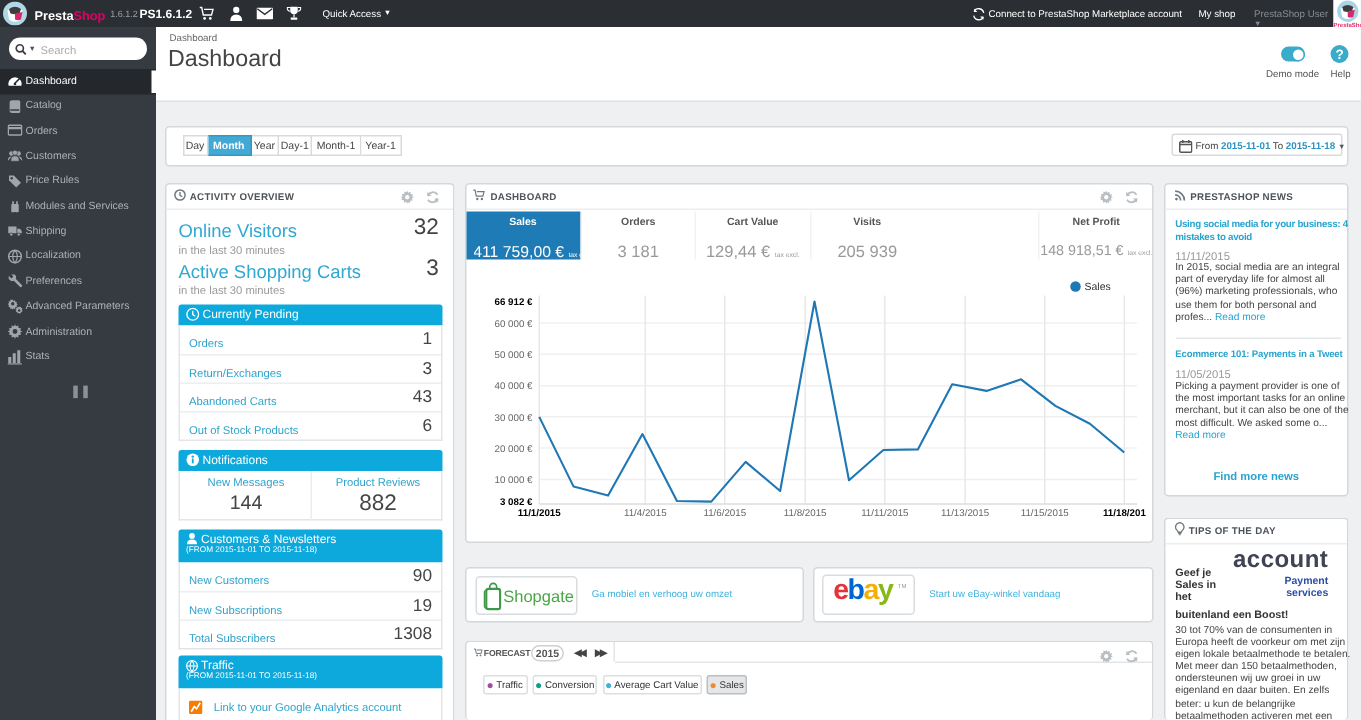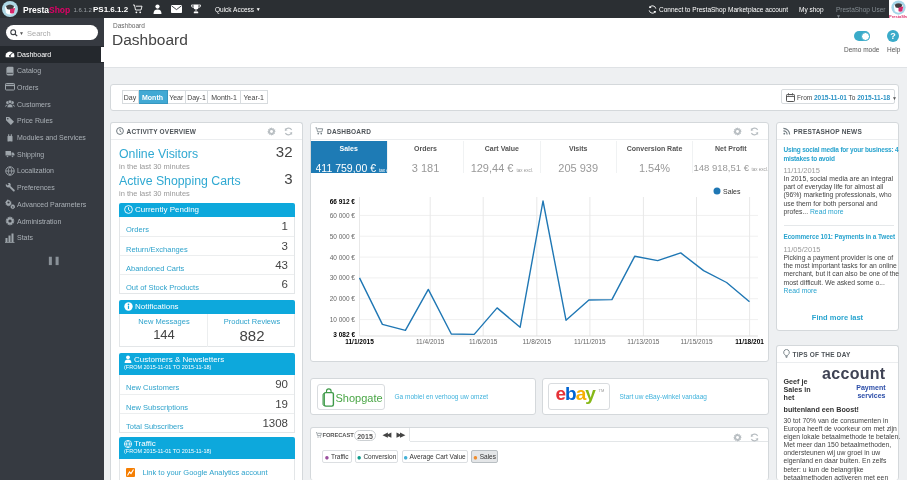--- a/index.html
+++ b/index.html
@@ -314,24 +314,20 @@
         <div class="abs" style="left:0;top:4px;width:100%;text-align:center;font-size:7px;font-weight:bold;color:#555;">Orders</div>
         <div class="abs" style="left:0;top:20.5px;width:100%;text-align:center;font-size:11px;color:#999;white-space:nowrap;overflow:hidden;">3 181</div>
       </div>
       <div class="abs" style="left:152.66666666666666px;top:0;width:76.33333333333333px;height:32px;border-left:1px solid #f0f2f3;">
         <div class="abs" style="left:0;top:4px;width:100%;text-align:center;font-size:7px;font-weight:bold;color:#555;">Cart Value</div>
         <div class="abs" style="left:0;top:20.5px;width:100%;text-align:center;font-size:11px;color:#999;white-space:nowrap;overflow:hidden;">129,44 € <span style="font-size:4.5px;">tax excl.</span></div>
       </div>
       <div class="abs" style="left:229px;top:0;width:76.33333333333333px;height:32px;border-left:1px solid #f0f2f3;">
         <div class="abs" style="left:0;top:4px;width:100%;text-align:center;font-size:7px;font-weight:bold;color:#555;">Visits</div>
         <div class="abs" style="left:0;top:20.5px;width:100%;text-align:center;font-size:11px;color:#999;white-space:nowrap;overflow:hidden;">205 939</div>
-      </div>
-      <div class="abs" style="left:305.3333333333333px;top:0;width:76.33333333333333px;height:32px;border-left:1px solid #f0f2f3;">
-        <div class="abs" style="left:0;top:4px;width:100%;text-align:center;font-size:7px;font-weight:bold;color:#555;">Conversion Rate</div>
-        <div class="abs" style="left:0;top:20.5px;width:100%;text-align:center;font-size:11px;color:#999;white-space:nowrap;overflow:hidden;">1.54%</div>
       </div>
       <div class="abs" style="left:381.66666666666663px;top:0;width:76.33333333333333px;height:32px;border-left:1px solid #f0f2f3;">
         <div class="abs" style="left:0;top:4px;width:100%;text-align:center;font-size:7px;font-weight:bold;color:#555;">Net Profit</div>
         <div class="abs" style="left:0;top:20.5px;width:100%;text-align:center;font-size:9.5px;color:#999;white-space:nowrap;overflow:hidden;">148 918,51 € <span style="font-size:4.5px;">tax excl.</span></div>
       </div>
     </div>
   <svg class="abs" style="left:0;top:50px;" width="458" height="188" viewBox="0 0 458 188" id="chart">
       <line x1="48.5" x2="447" y1="42.4" y2="42.4" stroke="#f0f0f0" stroke-width="1"></line>
       <line x1="48.5" x2="447" y1="63.2" y2="63.2" stroke="#f0f0f0" stroke-width="1"></line>
       <line x1="48.5" x2="447" y1="84.1" y2="84.1" stroke="#f0f0f0" stroke-width="1"></line>
@@ -421,21 +417,21 @@
         <circle cx="1.3" cy="6.7" r="0.9" fill="#6f7a80"></circle>
         <path d="M0.4 3.9a3.7 3.7 0 0 1 3.7 3.7M0.4 1.4a6.2 6.2 0 0 1 6.2 6.2" fill="none" stroke="#6f7a80" stroke-width="1.1"></path>
       </svg>PRESTASHOP NEWS</div>
   <div class="abs" style="left:7px;top:23px;width:116px;font-size:6.5px;letter-spacing:-0.2px;font-weight:bold;color:#29a4cf;line-height:8.5px;white-space:nowrap;">Using social media for your business: 4<br>mistakes to avoid</div>
   <div class="abs" style="left:7px;top:43px;font-size:7.5px;color:#999;">11/11/2015</div>
   <div class="abs" style="left:7px;top:52px;width:116px;font-size:6.8px;color:#444;line-height:8.2px;white-space:nowrap;">In 2015, social media are an integral<br>part of everyday life for almost all<br>(96%) marketing professionals, who<br>use them for both personal and<br>profes... <span style="color:#29a4cf">Read more</span></div>
   <div class="abs" style="left:7px;top:102px;width:110px;border-top:1px solid #e5e8ea;"></div>
   <div class="abs" style="left:7px;top:110px;width:116px;font-size:6.4px;letter-spacing:-0.1px;font-weight:bold;color:#29a4cf;white-space:nowrap;">Ecommerce 101: Payments in a Tweet</div>
   <div class="abs" style="left:7px;top:122px;font-size:7.5px;color:#999;">11/05/2015</div>
   <div class="abs" style="left:7px;top:131px;width:116px;font-size:6.8px;color:#444;line-height:8.2px;white-space:nowrap;">Picking a payment provider is one of<br>the most important tasks for an online<br>merchant, but it can also be one of the<br>most difficult. We asked some o...<br><span style="color:#29a4cf">Read more</span></div>
-  <div class="abs" style="left:0;top:190px;width:122px;text-align:center;font-size:7.5px;font-weight:bold;color:#29a4cf;">Find more last</div>
+  <div class="abs" style="left:0;top:190px;width:122px;text-align:center;font-size:7.5px;font-weight:bold;color:#29a4cf;">Find more news</div>
 </div>
 
 <div class="panel" style="left:775.5px;top:345px;width:123px;height:135px;border-bottom:none;">
   <div class="phead" style="padding-left:6px;"><svg class="pico" width="7" height="9" viewBox="0 0 7 9">
         <path d="M3.5 0.4a3 3 0 0 1 1.6 5.4c-0.4 0.3-0.6 0.6-0.6 1H2.5c0-0.4-0.2-0.7-0.6-1A3 3 0 0 1 3.5 0.4Z" fill="none" stroke="#6f7a80" stroke-width="0.9"></path>
         <path d="M2.5 7.6h2M2.8 8.6h1.4" stroke="#6f7a80" stroke-width="0.8"></path>
       </svg>TIPS OF THE DAY</div>
   <div class="abs" style="left:38px;top:19px;width:71px;">
     <div style="font-size:16px;font-weight:bold;color:#3f4354;letter-spacing:0.3px;text-align:right;">account</div>
     <div style="font-size:7px;font-weight:bold;color:#2b4da8;text-align:right;line-height:7.5px;margin-top:1px;">Payment<br>services</div>

